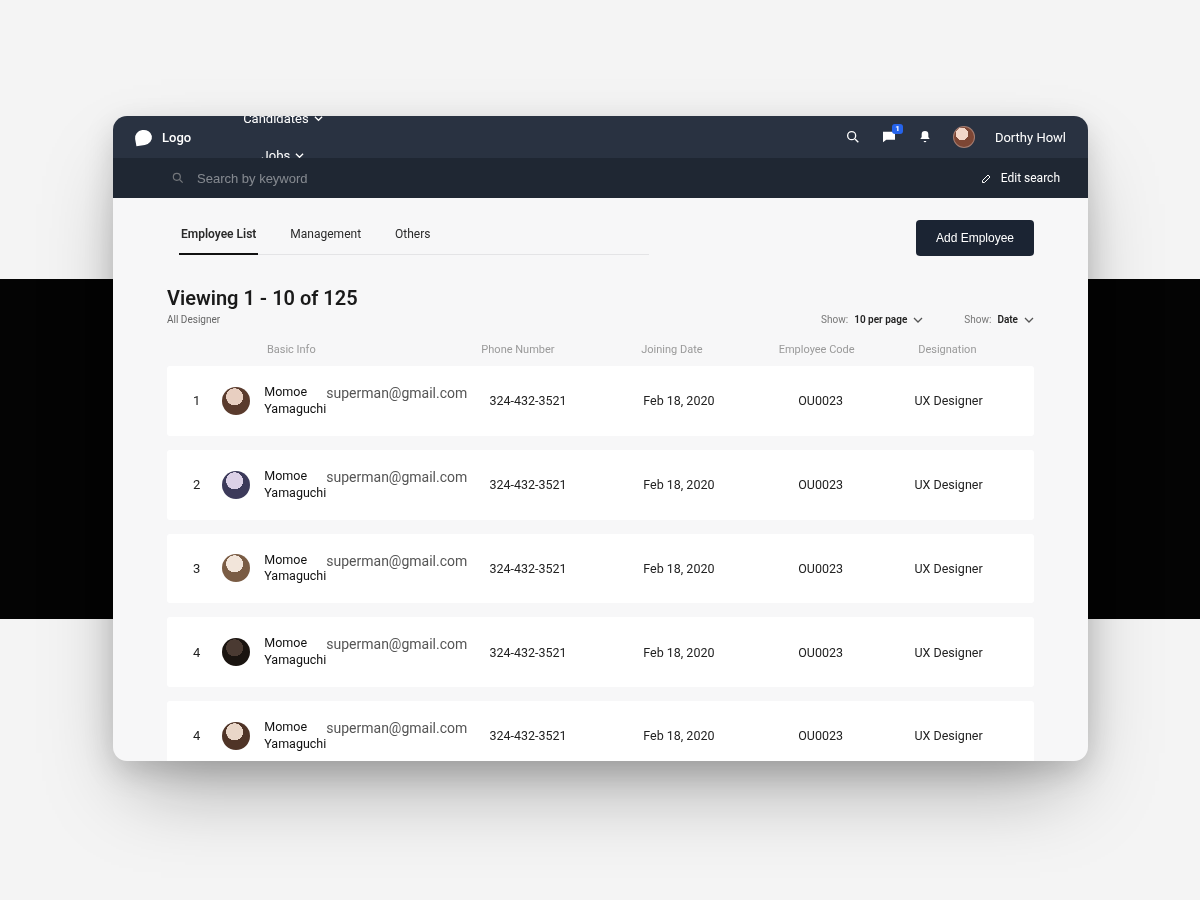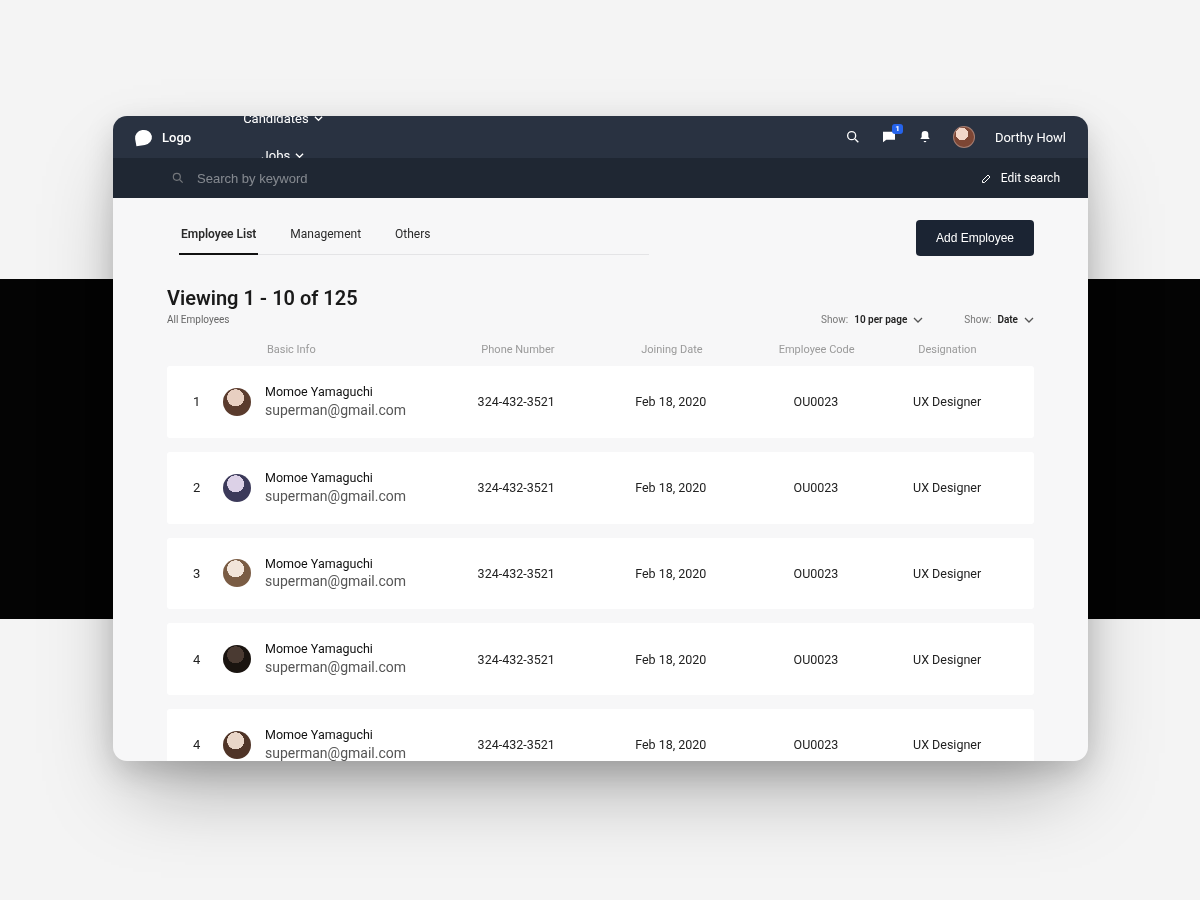--- a/index.html
+++ b/index.html
@@ -124,21 +124,21 @@
 .row .basic { width:228px; display:flex; align-items:center; gap:14px; }
 .row-avatar {
   width:28px; height:28px; border-radius:50%;
   background: radial-gradient(circle at 45% 35%, #e8cfc1 35%, #5a3b2d 36%);
   flex-shrink:0;
 }
 .row-avatar.v2 { background: radial-gradient(circle at 45% 35%, #dcd1e7 35%, #3c3a5a 36%); }
 .row-avatar.v3 { background: radial-gradient(circle at 45% 35%, #f2e5da 35%, #7a5c44 36%); }
 .row-avatar.v4 { background: radial-gradient(circle at 45% 35%, #4a3a32 35%, #1a1410 36%); }
 .row-avatar.v5 { background: radial-gradient(circle at 45% 35%, #e9d6c8 35%, #4f3427 36%); }
-.name-col { display:flex; flex-direction:column; line-height:1.35; }
+.name-col { display:flex; flex-direction:row; line-height:1.35; }
 .name { font-size:12.5px; color:#111; }
 .email { font-size:14px; color:#555; }
 .row .phone { width:170px; text-align:center; }
 .row .date { width:160px; text-align:center; }
 .row .code { width:150px; text-align:center; }
 .row .desig { width:130px; text-align:center; }
 </style>
 </head>
 <body>
 
@@ -212,21 +212,21 @@
         <div class="tab active">Employee List</div>
         <div class="tab">Management</div>
         <div class="tab">Others</div>
       </div>
       <button class="add-btn" style="margin-left:auto;">Add Employee</button>
     </div>
 
     <div class="viewing-row">
       <div>
         <div class="viewing-title">Viewing 1 - 10 of 125</div>
-        <div class="viewing-sub">All Employees</div>
+        <div class="viewing-sub">All Designer</div>
       </div>
       <div class="show-group">
         <div class="show-item">
           <span>Show:</span>
           <b>10 per page</b>
           <svg width="10" height="10" viewBox="0 0 10 10">
               <path d="M1 3l4 4 4-4" fill="none" stroke="#555" stroke-width="1.3"></path>
             </svg>
         </div>
         <div class="show-item">

